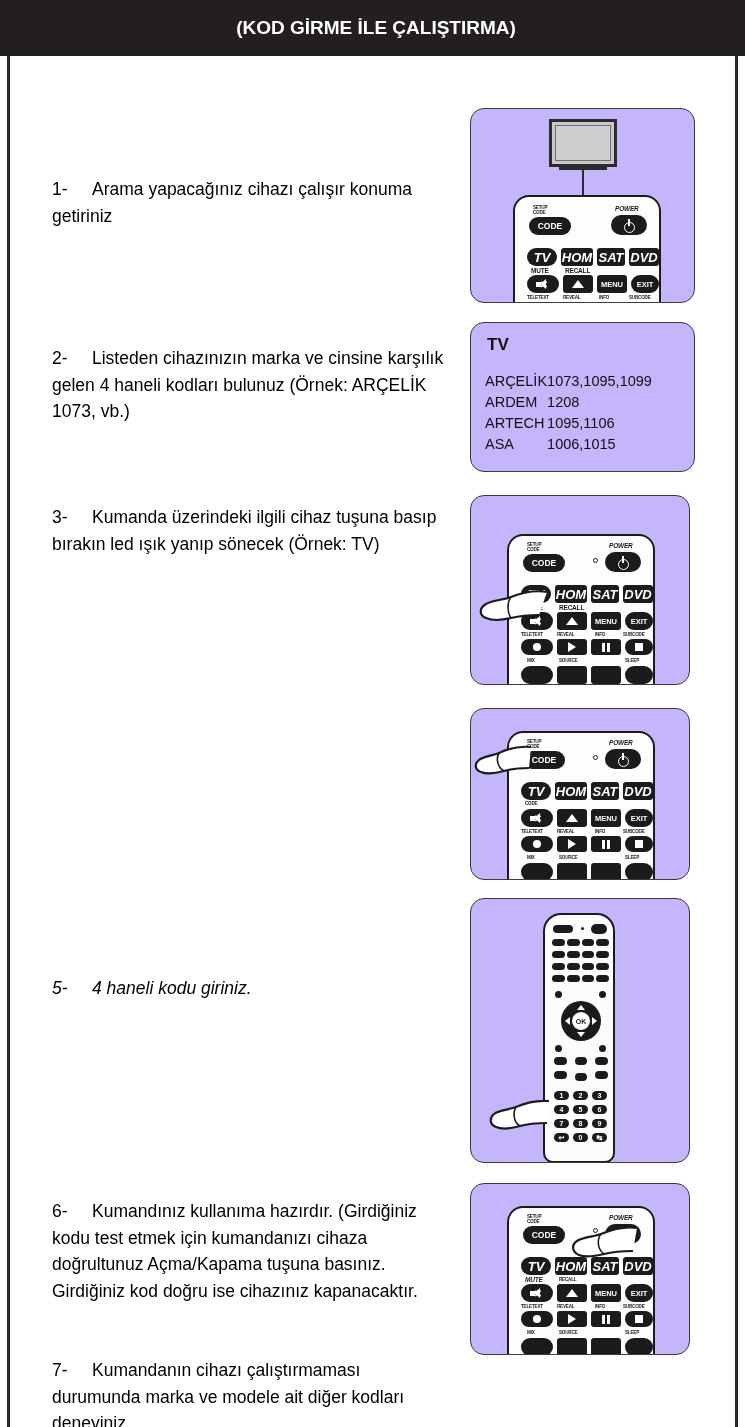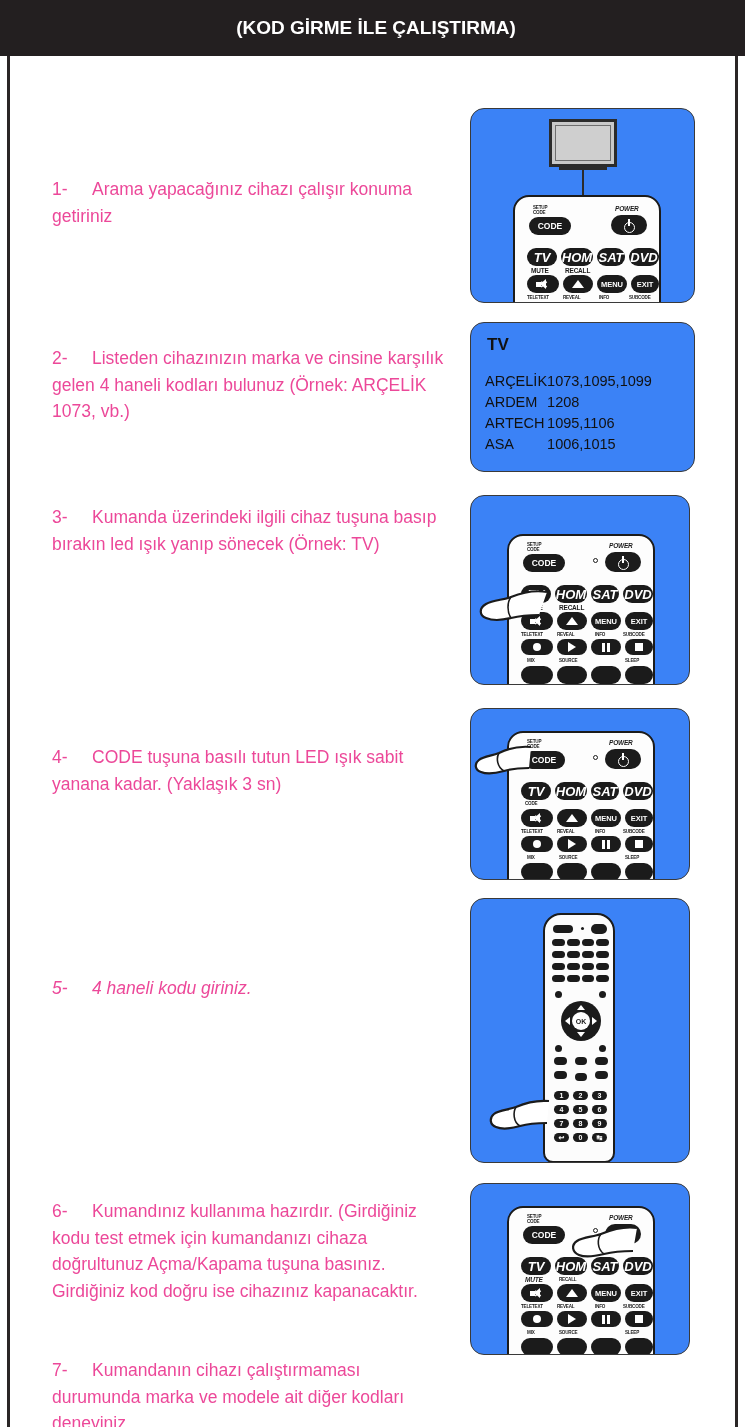--- a/index.html
+++ b/index.html
@@ -62,32 +62,32 @@
     width: 3px; height: 1371px;
     background: #2a2626;
   }
   
   .step-text {
     position: absolute;
     left: 52px;
     width: 400px;
     font-size: 17.5px;
     line-height: 26.5px;
-    color: #ec4899;
+    color: #000000;
   }
   .step-text .num {
     display: inline-block;
     min-width: 40px;
   }
   
   .panel {
     position: absolute;
     border: 1.6px solid #3a3a3a;
     border-radius: 14px;
-    background: #3b82f6;
+    background: #c4b5fd;
     box-sizing: border-box;
     overflow: hidden;
   }
   
   .code-card-title {
     position: absolute;
     left: 16px; top: 12px;
     font-size: 17px;
     font-weight: bold;
     color: #111;
@@ -142,21 +142,21 @@
     background: #1b1b1b;
     color: #ffffff;
     display: flex;
     align-items: center;
     justify-content: center;
     font-weight: bold;
     box-sizing: border-box;
     overflow: hidden;
   }
   .btn.pill { border-radius: 999px; }
-  .btn.rect { border-radius: 9px; }
+  .btn.rect { border-radius: 3px; }
   .lbl {
     position: absolute;
     font-size: 6.5px;
     font-weight: bold;
     color: #1b1b1b;
     white-space: nowrap;
     letter-spacing: -0.2px;
   }
   .lbl.tiny { font-size: 4.6px; }
   .led-dot {
@@ -435,23 +435,20 @@
       <div class="btn rect" style="left:82px; top:130px; width:30px; height:18px;"></div>
       <div class="btn pill" style="left:116px; top:130px; width:28px; height:18px;"></div>
     </div>
 
     <svg class="hand" style="left:6px; top:88px;" width="74" height="46" viewBox="0 0 74 46">
       <path d="M70 8 C58 6, 44 9, 34 13 C26 16, 16 16, 9 20 C2 24, 2 31, 9 34 C16 37, 26 36, 34 34 C42 32, 52 31, 62 31" fill="#ffffff" stroke="#1b1b1b" stroke-width="2.2" stroke-linejoin="round"></path>
       <path d="M34 13 C30 18, 30 28, 34 34" fill="none" stroke="#1b1b1b" stroke-width="1.6"></path>
     </svg>
   </div>
 
-  <div class="step-text" style="top:744px;">
-    <span class="num">4-</span><span>CODE tuşuna basılı tutun LED ışık sabit yanana kadar. (Yaklaşık 3 sn)</span>
-  </div>
 
   <div class="panel" style="left:470px; top:708px; width:220px; height:172px;">
     <div class="remote" style="left:36px; top:22px; width:148px; height:150px;">
 
       <div class="lbl tiny" style="left:18px; top:6px;">SETUP</div>
       <div class="lbl tiny" style="left:18px; top:11px;">CODE</div>
       <div class="btn pill sm-label" style="left:14px; top:18px; width:42px; height:18px;">CODE</div>
 
       <div class="led-dot" style="left:84px; top:22px;"></div>
       <div class="lbl" style="left:100px; top:6px; font-style:italic;">POWER</div>

